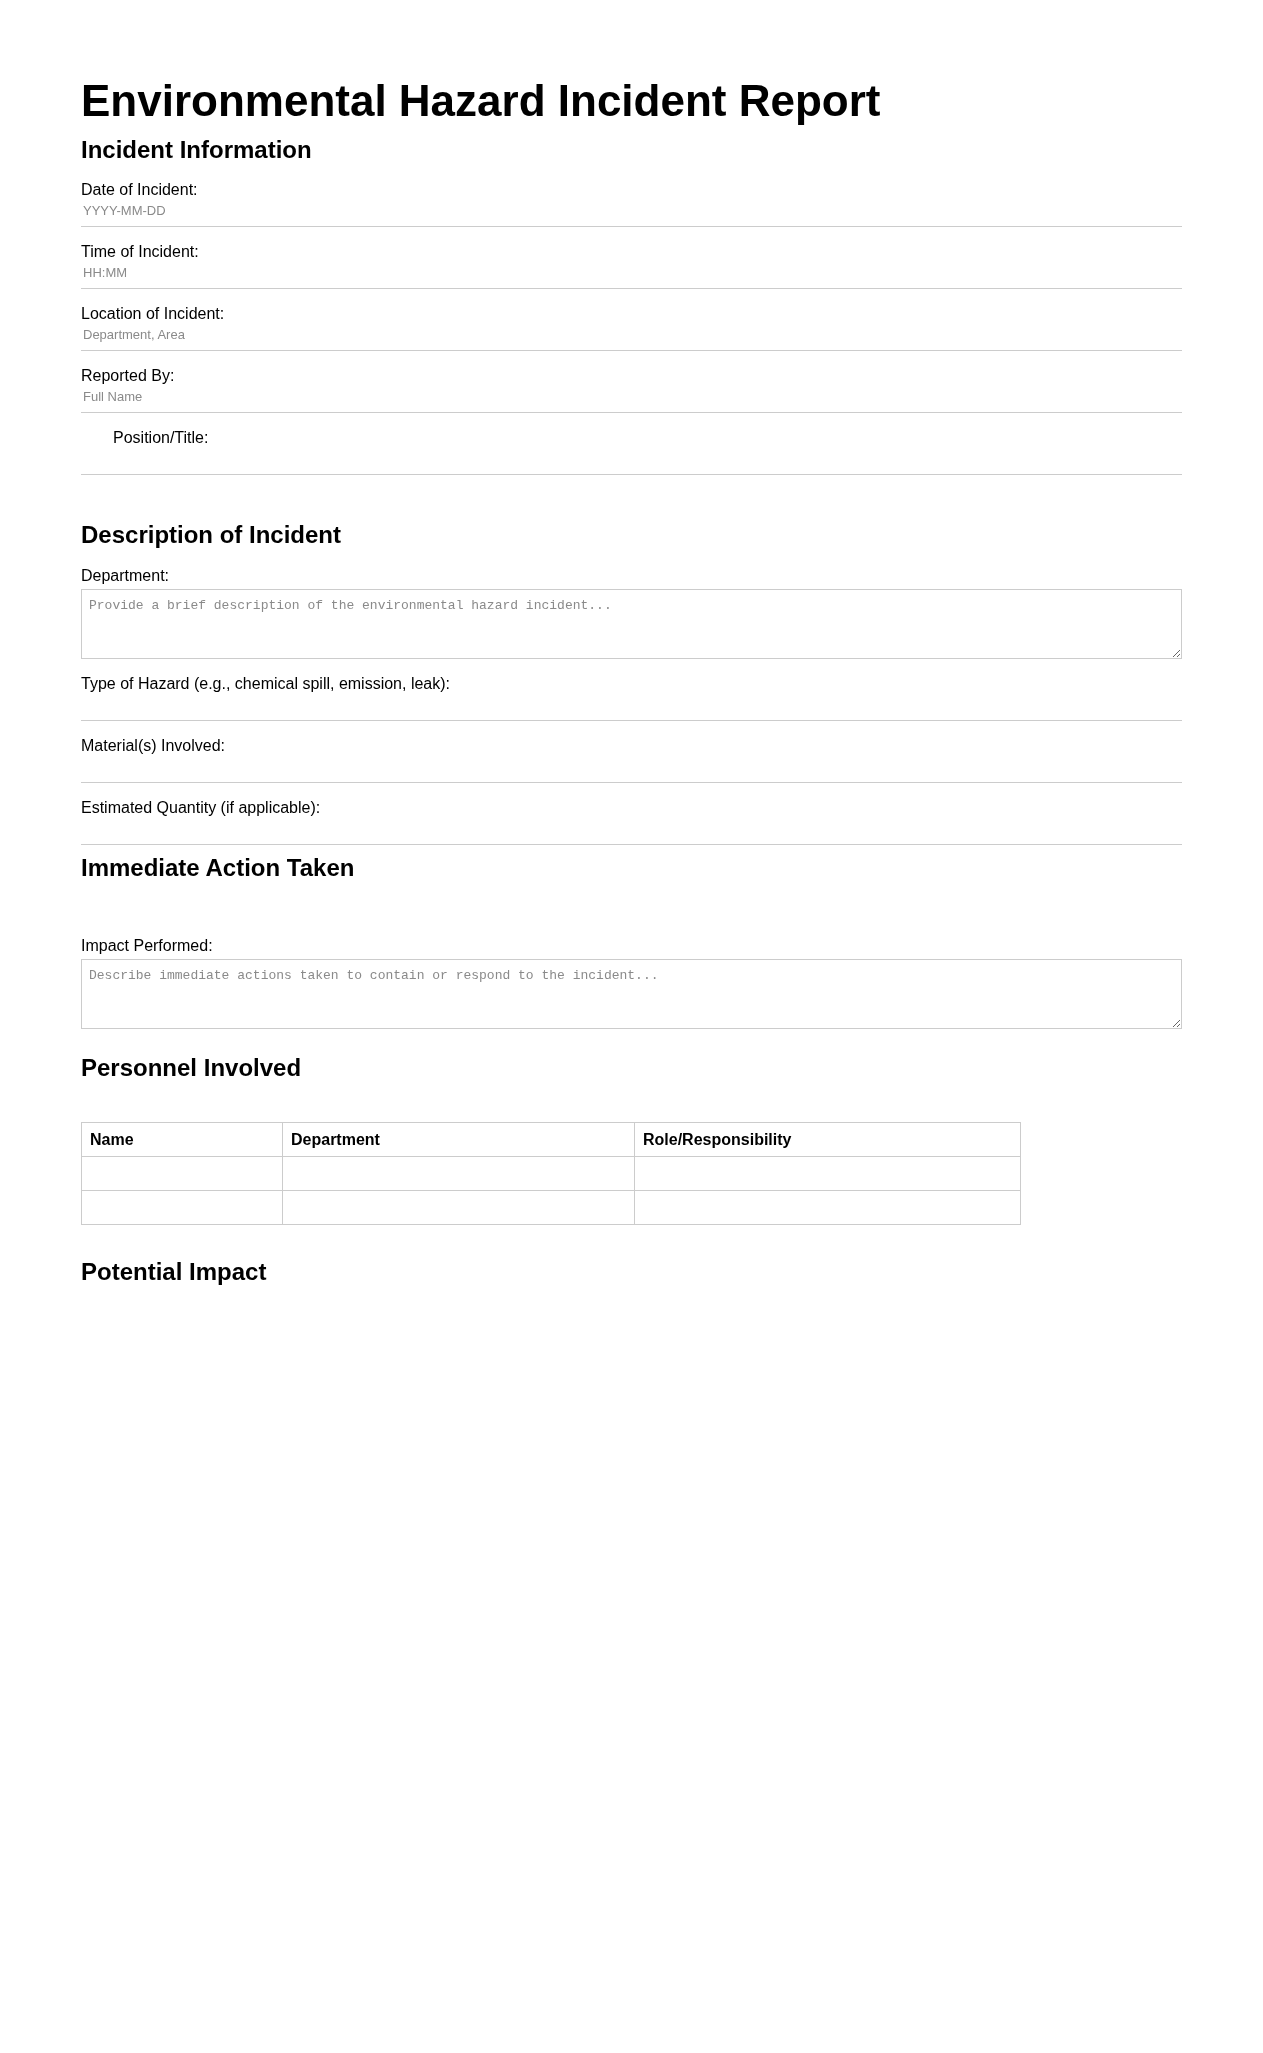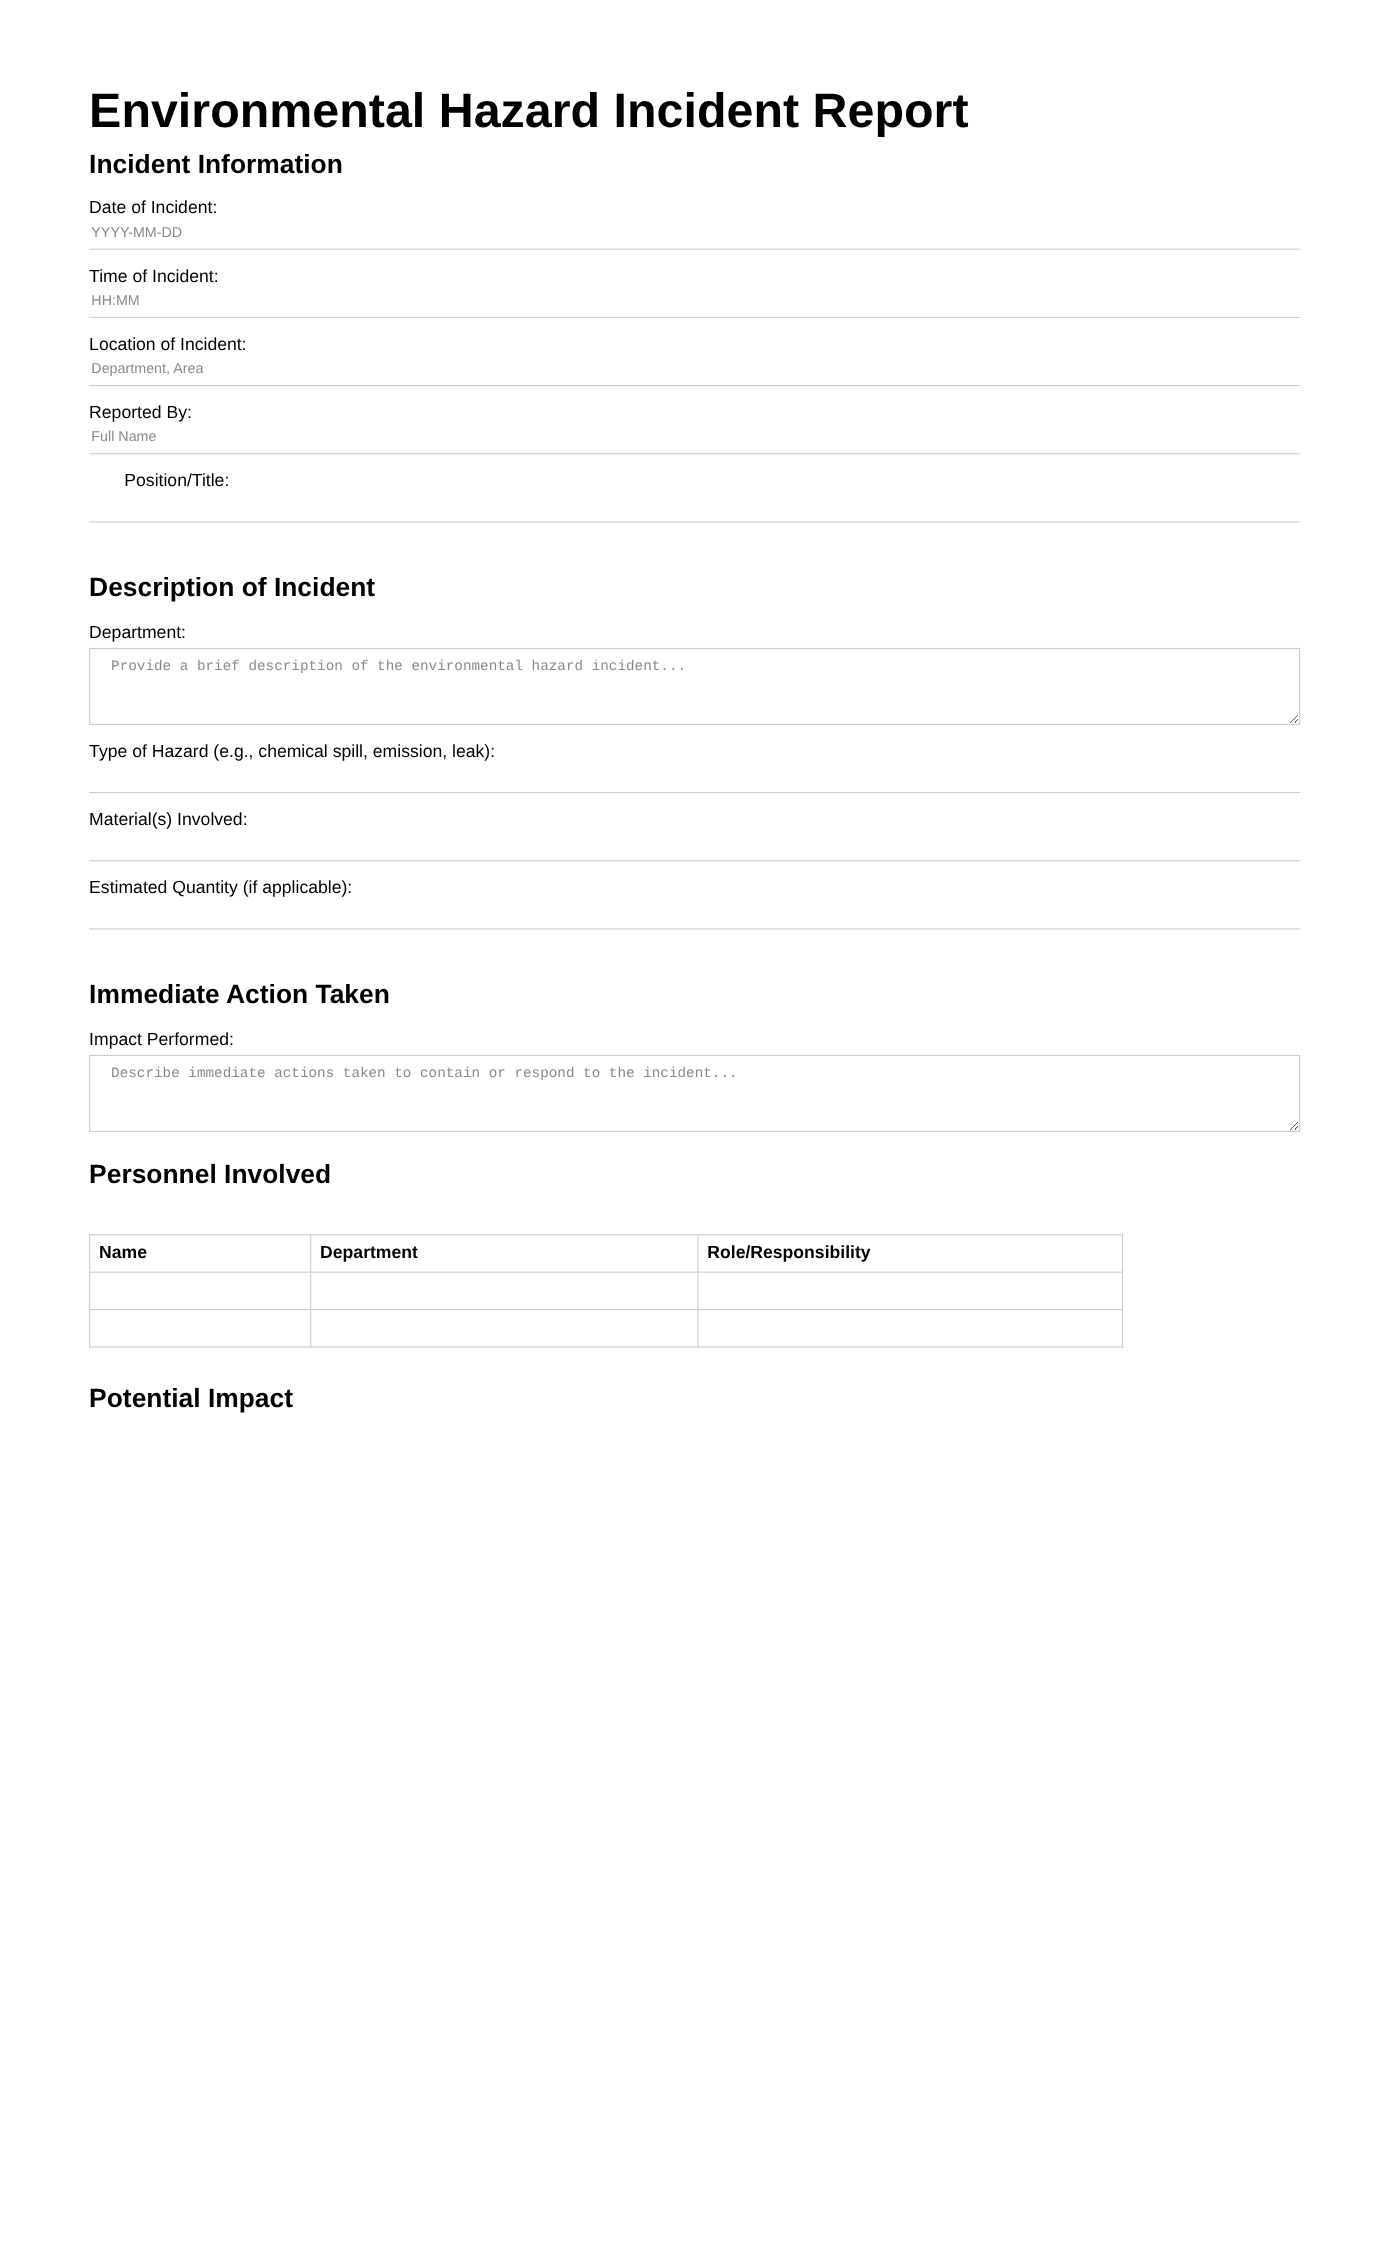--- a/index.html
+++ b/index.html
@@ -3,21 +3,21 @@
 <meta charset="utf-8">
 <style>
   html, body { margin: 0; padding: 0; background: #ffffff; }
   body { width: 1263px; height: 2053px; position: relative; font-family: "Liberation Sans", sans-serif; color: #000; overflow: hidden; }
   .abs { position: absolute; left: 81px; }
   .title { font-size: 44px; font-weight: bold; line-height: 38px; margin: 0; white-space: nowrap; }
   .h2 { font-size: 24px; font-weight: bold; line-height: 28px; margin: 0; white-space: nowrap; }
   .label { font-size: 16px; line-height: 19px; white-space: nowrap; }
   .field { position: absolute; left: 81px; width: 1101px; height: 32px; box-sizing: border-box; border: none; border-bottom: 1px solid #cccccc; background: transparent; padding: 0 2px; font-family: "Liberation Sans", sans-serif; font-size: 13px; color: #6d28d9; outline: none; }
   .field::placeholder { color: #8a8a8a; }
-  .ta { position: absolute; left: 81px; width: 1101px; height: 70px; box-sizing: border-box; border: 1px solid #cccccc; padding: 8px 19px; font-family: "Liberation Mono", monospace; font-size: 13px; line-height: 15px; resize: vertical; background: #fff; outline: none; }
+  .ta { position: absolute; left: 81px; width: 1101px; height: 70px; box-sizing: border-box; border: 1px solid #cccccc; padding: 8px 7px; font-family: "Liberation Mono", monospace; font-size: 13px; line-height: 15px; resize: vertical; background: #fff; outline: none; }
   .ta::placeholder { color: #8a8a8a; }
   table.personnel { position: absolute; left: 81px; top: 1122px; width: 940px; border-collapse: collapse; }
   table.personnel th, table.personnel td { border: 1px solid #cccccc; height: 33px; padding: 0 8px; text-align: left; font-size: 16px; }
   table.personnel th { font-weight: bold; }
 </style>
 </head>
 <body>
 
 <h1 class="title abs" style="top:82px;">Environmental Hazard Incident Report</h1>
 
@@ -45,21 +45,21 @@
 
 <div class="label abs" style="top:674px;">Type of Hazard (e.g., chemical spill, emission, leak):</div>
 <input class="field" style="top: 689px;" type="text">
 
 <div class="label abs" style="top:736px;">Material(s) Involved:</div>
 <input class="field" style="top: 751px;" type="text">
 
 <div class="label abs" style="top:798px;">Estimated Quantity (if applicable):</div>
 <input class="field" style="top: 813px;" type="text">
 
-<h2 class="h2 abs" style="top:891px;">Immediate Action Taken</h2>
+<h2 class="h2 abs" style="top:854px;">Immediate Action Taken</h2>
 
 <div class="label abs" style="top:936px;">Impact Performed:</div>
 <textarea class="ta" style="top: 959px;" placeholder="Describe immediate actions taken to contain or respond to the incident..."></textarea>
 
 <h2 class="h2 abs" style="top:1054px;">Personnel Involved</h2>
 
 <table class="personnel">
   <thead>
     <tr>
       <th style="width:184px;">Name</th>

